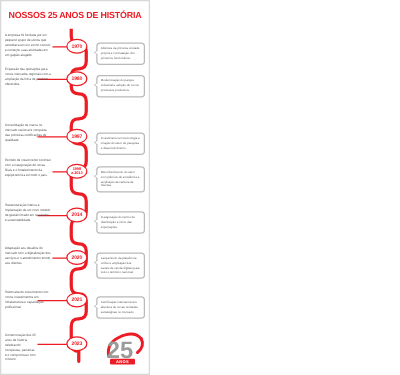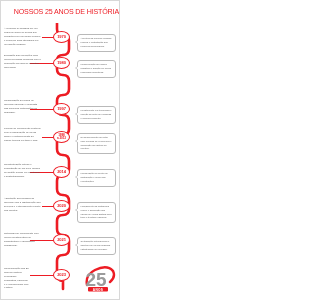--- a/index.html
+++ b/index.html
@@ -9,22 +9,22 @@
     font-family:"Liberation Sans", sans-serif;
     color:#3a3a3a;
     border:1px solid #d8d8d8;
     box-sizing:border-box;
   }
   .page{position:relative;width:118px;height:298px;overflow:hidden;}
 
   
   .title{
     position:absolute;top:7px;left:0;width:118px;
-    text-align:right;
-    font-size:7.1px;font-weight:normal;letter-spacing:-.15px;
+    text-align:center;
+    font-size:7.1px;font-weight:bold;letter-spacing:-.15px;
     color:#ED1C24;
     white-space:nowrap;
   }
 
   
   .spine-wrap{position:absolute;top:22px;left:46px;width:30px;height:270px;}
   .spine-wrap svg{display:block;}
 
   
   .badge{

